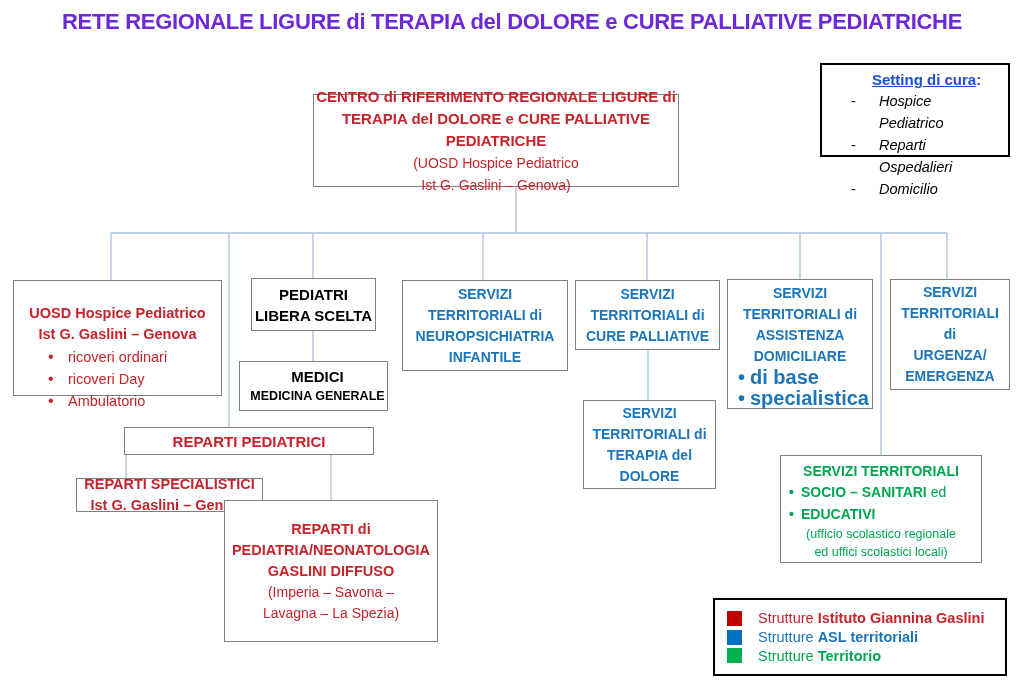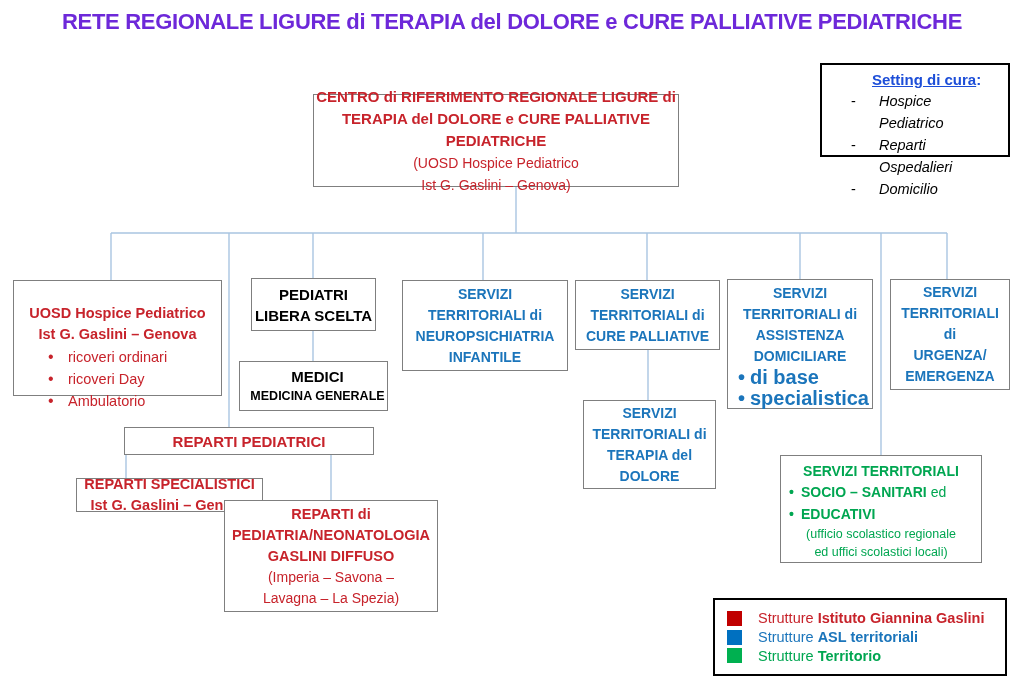--- a/index.html
+++ b/index.html
@@ -159,21 +159,21 @@
 
   <div class="box red" style="left:124px; top:427px; width:250px; height:28px;">
     <div class="b fs15">REPARTI PEDIATRICI</div>
   </div>
 
   <div class="box red" style="left:32px; top:478px; width:187px; height:34px;margin-left:44px;">
     <div class="b" style="font-size:14.5px; line-height:21px;">REPARTI SPECIALISTICI</div>
     <div class="b" style="font-size:14.5px; line-height:21px;">Ist G. Gaslini – Genova</div>
   </div>
 
-  <div class="box red" style="left:224px; top:500px; width:214px; height:112px;">
+  <div class="box red" style="left:224px; top:500px; width:214px; height:142px;">
     <div class="b" style="font-size:14.5px; line-height:21px;">REPARTI di</div>
     <div class="b" style="font-size:14.5px; line-height:21px;">PEDIATRIA/NEONATOLOGIA</div>
     <div class="b" style="font-size:14.5px; line-height:21px;">GASLINI DIFFUSO</div>
     <div class="fs14" style="line-height:21px;">(Imperia – Savona –</div>
     <div class="fs14" style="line-height:21px;">Lavagna – La Spezia)</div>
   </div>
 
   <div class="box green" style="left:780px; top:455px; width:202px; height:108px; padding:4px 0 0 8px;">
     <div class="b fs14" style="align-self:center; margin-left:-8px; line-height:20px;">SERVIZI TERRITORIALI</div>
     <ul class="tight-list" style="font-size:14px;">

